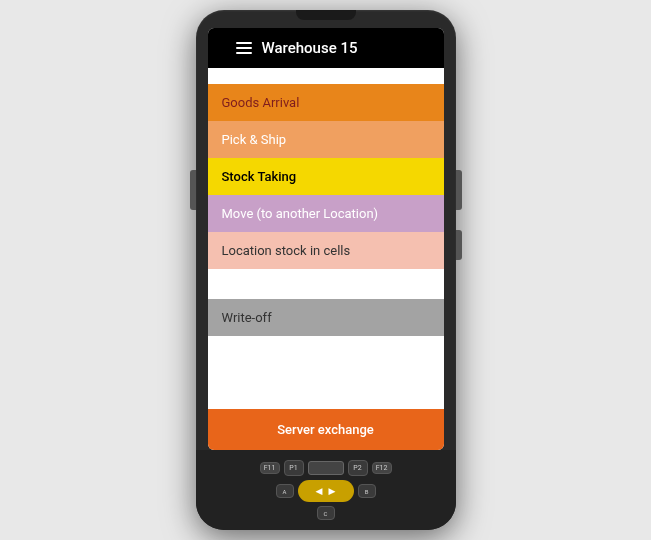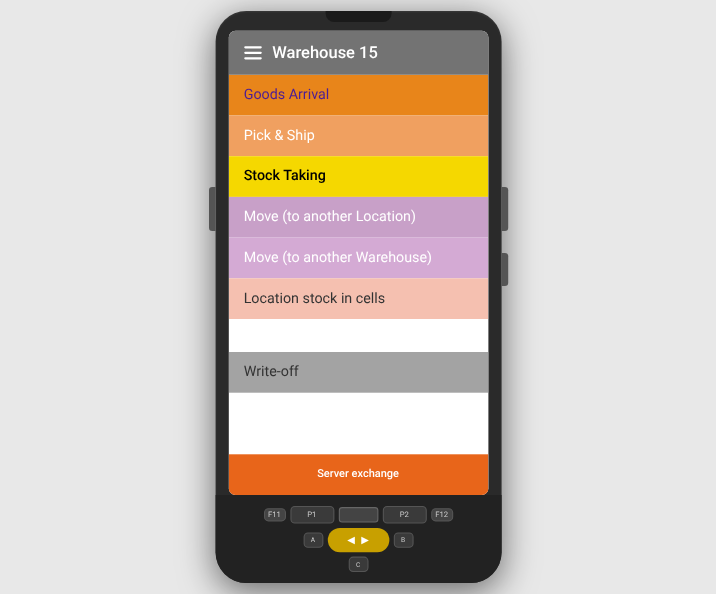--- a/index.html
+++ b/index.html
@@ -77,22 +77,22 @@
       bottom: 80px;
       background: #fff;
       border-radius: 6px;
       overflow: hidden;
       display: flex;
       flex-direction: column;
     }
 
     
     .screen-header {
-      background: #737373;
-      padding: 10px 14px;
+      background: #000000;
+      padding: 10px 28px;
       display: flex;
       align-items: center;
       gap: 10px;
       min-height: 40px;
     }
     .hamburger-icon {
       display: flex;
       flex-direction: column;
       gap: 3px;
       cursor: pointer;
@@ -120,35 +120,35 @@
     .menu-item {
       padding: 11px 14px;
       font-size: 13px;
       font-weight: 400;
       cursor: pointer;
       border-bottom: none;
       display: flex;
       align-items: center;
     }
 
-    .mi-goods-arrival   { background: #e8851a; color: #4c1d95; }
+    .mi-goods-arrival   { background: #e8851a; color: #7f1d1d; margin-top: 16px; }
     .mi-pick-ship       { background: #f0a060; color: #fff; }
     .mi-stock-taking    { background: #f5d800; color: #000000; font-weight: 500; }
     .mi-move-location   { background: #c8a0c8; color: #fff; }
     .mi-move-warehouse  { background: #d4aad4; color: #fff; }
     .mi-residual        { background: #f5c0b0; color: #333; }
     .mi-writeoff        { background: #a3a3a3; color: #333; margin-top: 30px; }
 
     
     .server-btn {
       background: #e8651a;
       color: #fff;
       text-align: center;
       padding: 13px;
-      font-size: 10px;
+      font-size: 13px;
       font-weight: 500;
       cursor: pointer;
     }
 
     
     .keypad-area {
       position: absolute;
       bottom: 0;
       left: 0;
       right: 0;
@@ -172,21 +172,21 @@
       background: #3a3a3a;
       border-radius: 4px;
       color: #ccc;
       font-size: 7px;
       display: flex;
       align-items: center;
       justify-content: center;
       cursor: pointer;
       border: 1px solid #555;
     }
-    .key-p { width: 40px; height: 16px; }
+    .key-p { width: 20px; height: 16px; }
     .key-f { width: 20px; height: 12px; background: #444; }
     .key-nav {
       background: #c8a000;
       border-radius: 20px;
       width: 56px;
       height: 22px;
       display: flex;
       align-items: center;
       justify-content: center;
       gap: 6px;
@@ -230,23 +230,20 @@
       </div>
       <div class="menu-item mi-pick-ship">
         <span>Pick &amp; Ship</span>
       </div>
       <div class="menu-item mi-stock-taking">
         <span>Stock Taking</span>
       </div>
       <div class="menu-item mi-move-location">
         <span>Move (to another Location)</span>
       </div>
-      <div class="menu-item mi-move-warehouse">
-        <span>Move (to another Warehouse)</span>
-      </div>
       <div class="menu-item mi-residual">
         <span>Location stock in cells</span>
       </div>
       <div class="menu-item mi-writeoff">
         <span>Write-off</span>
       </div>
     </div>
 
     <div class="server-btn">
       <span>Server exchange</span>

